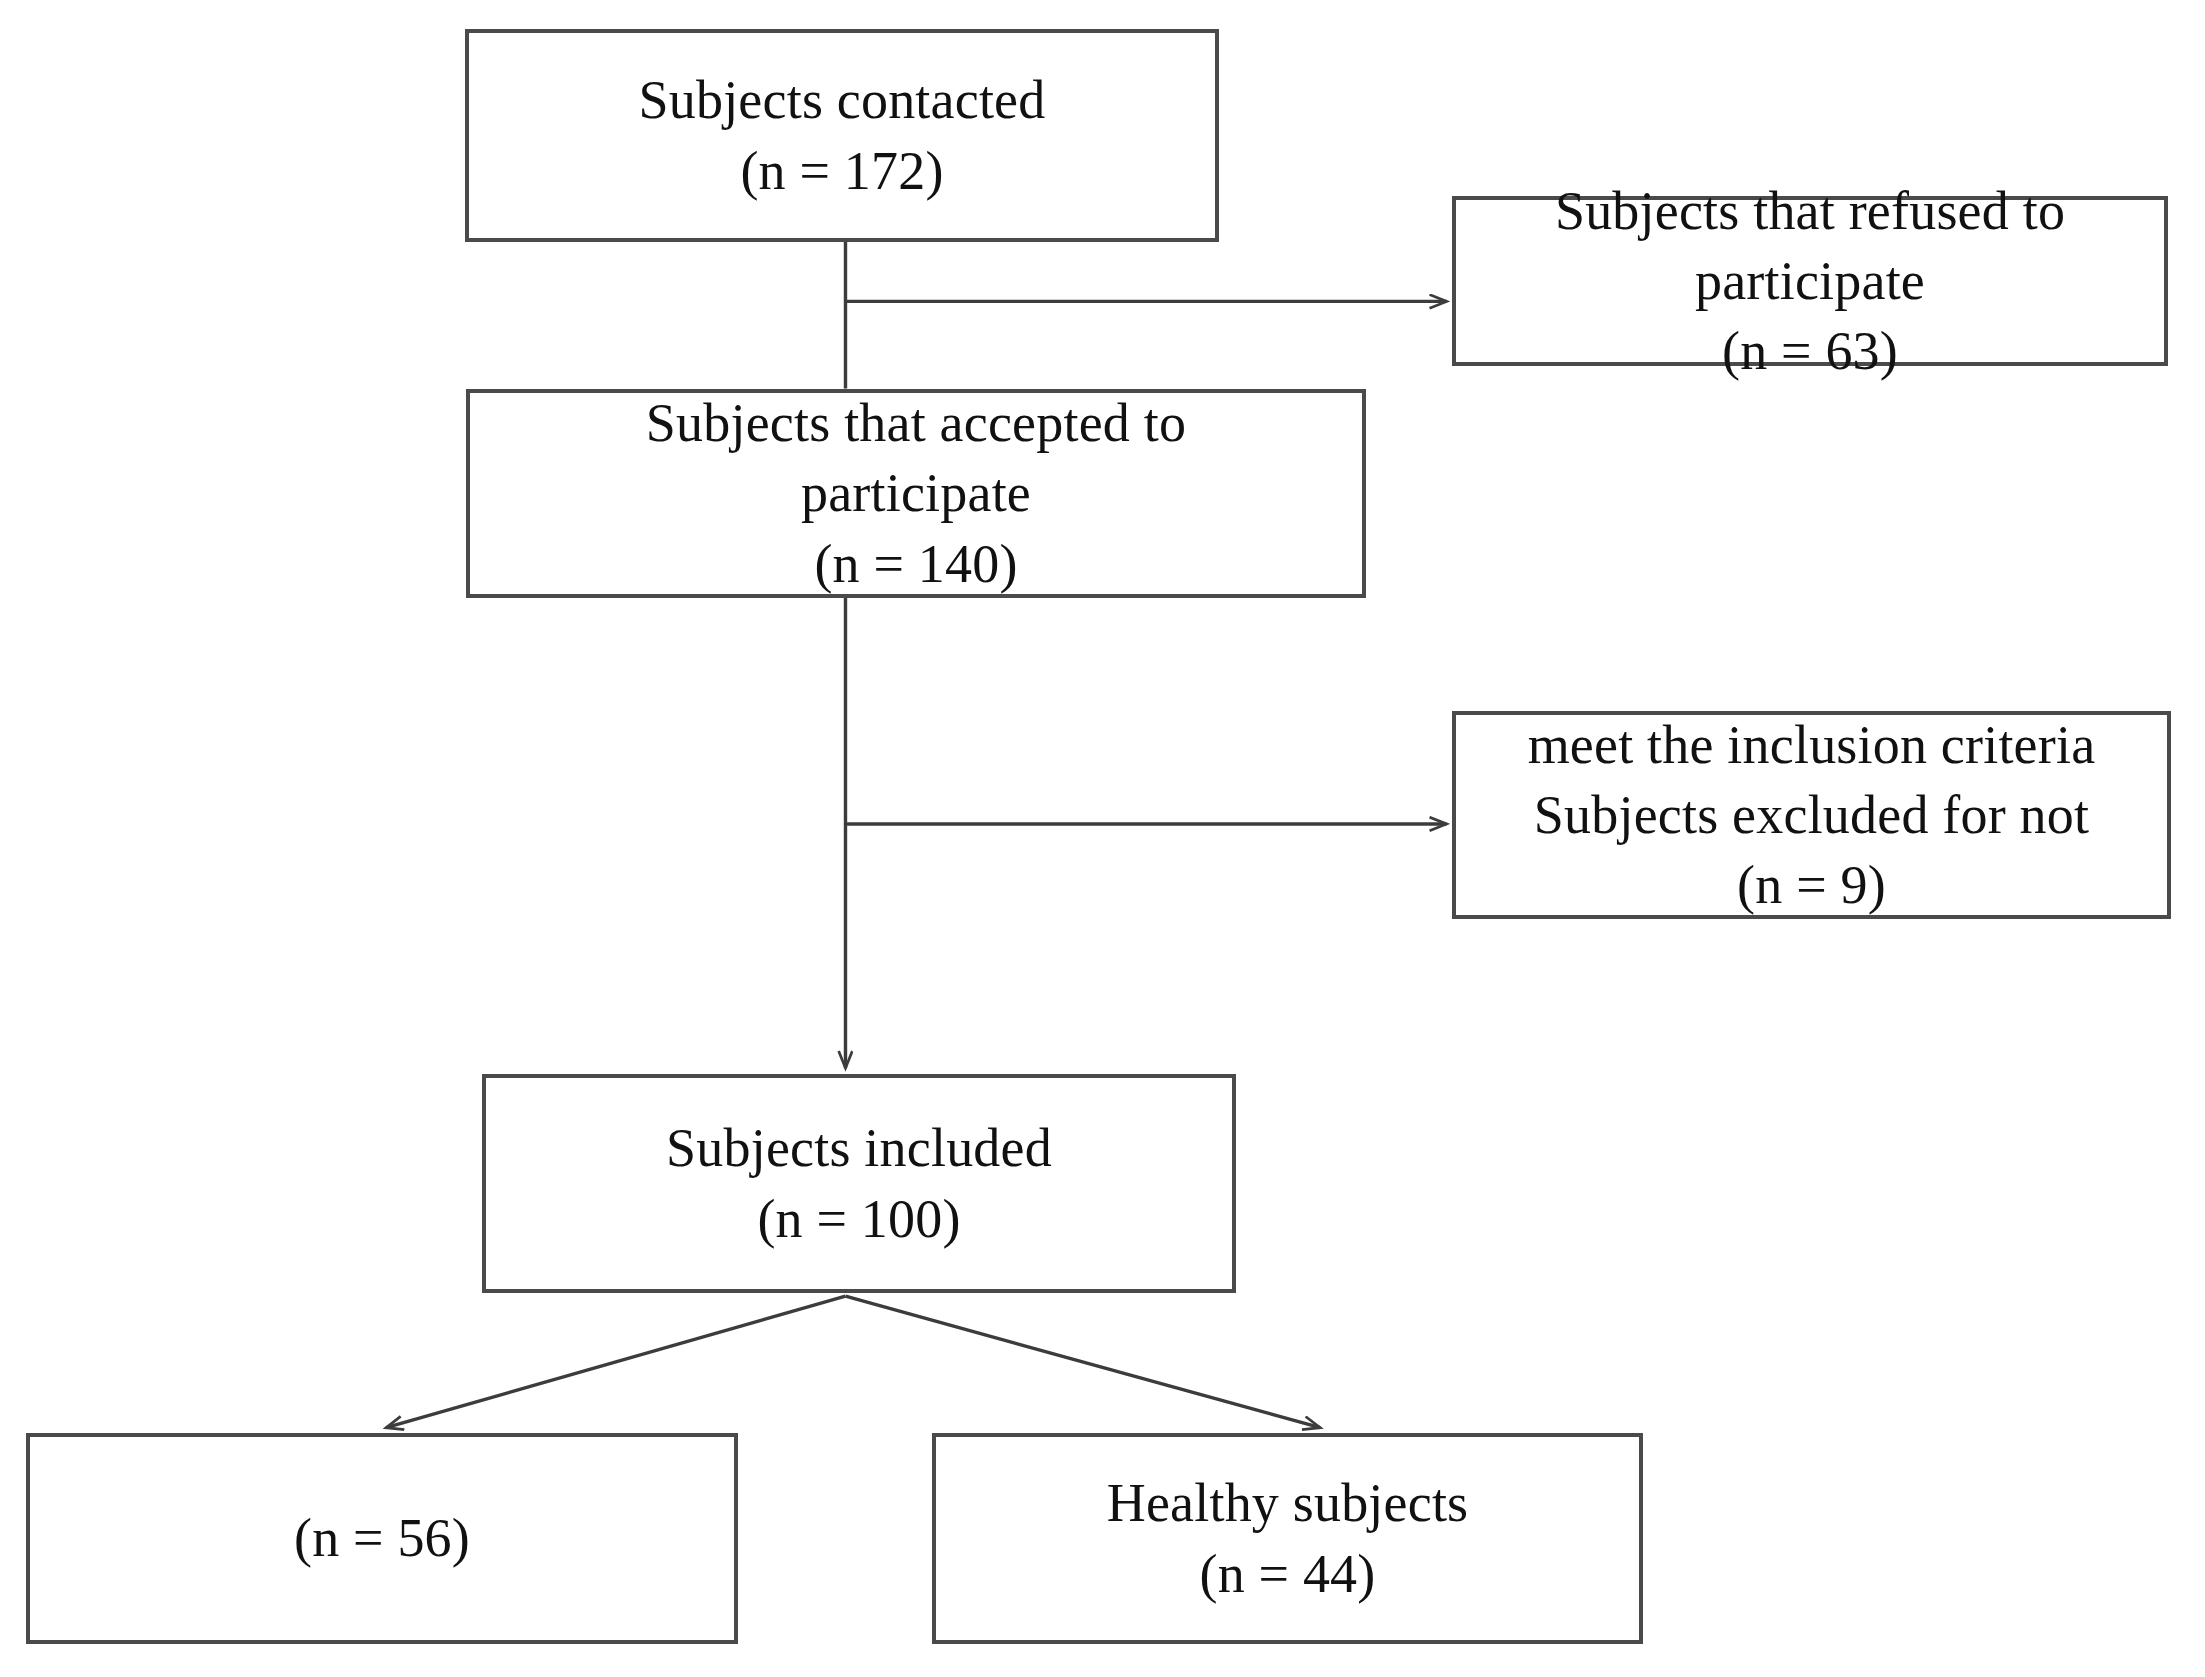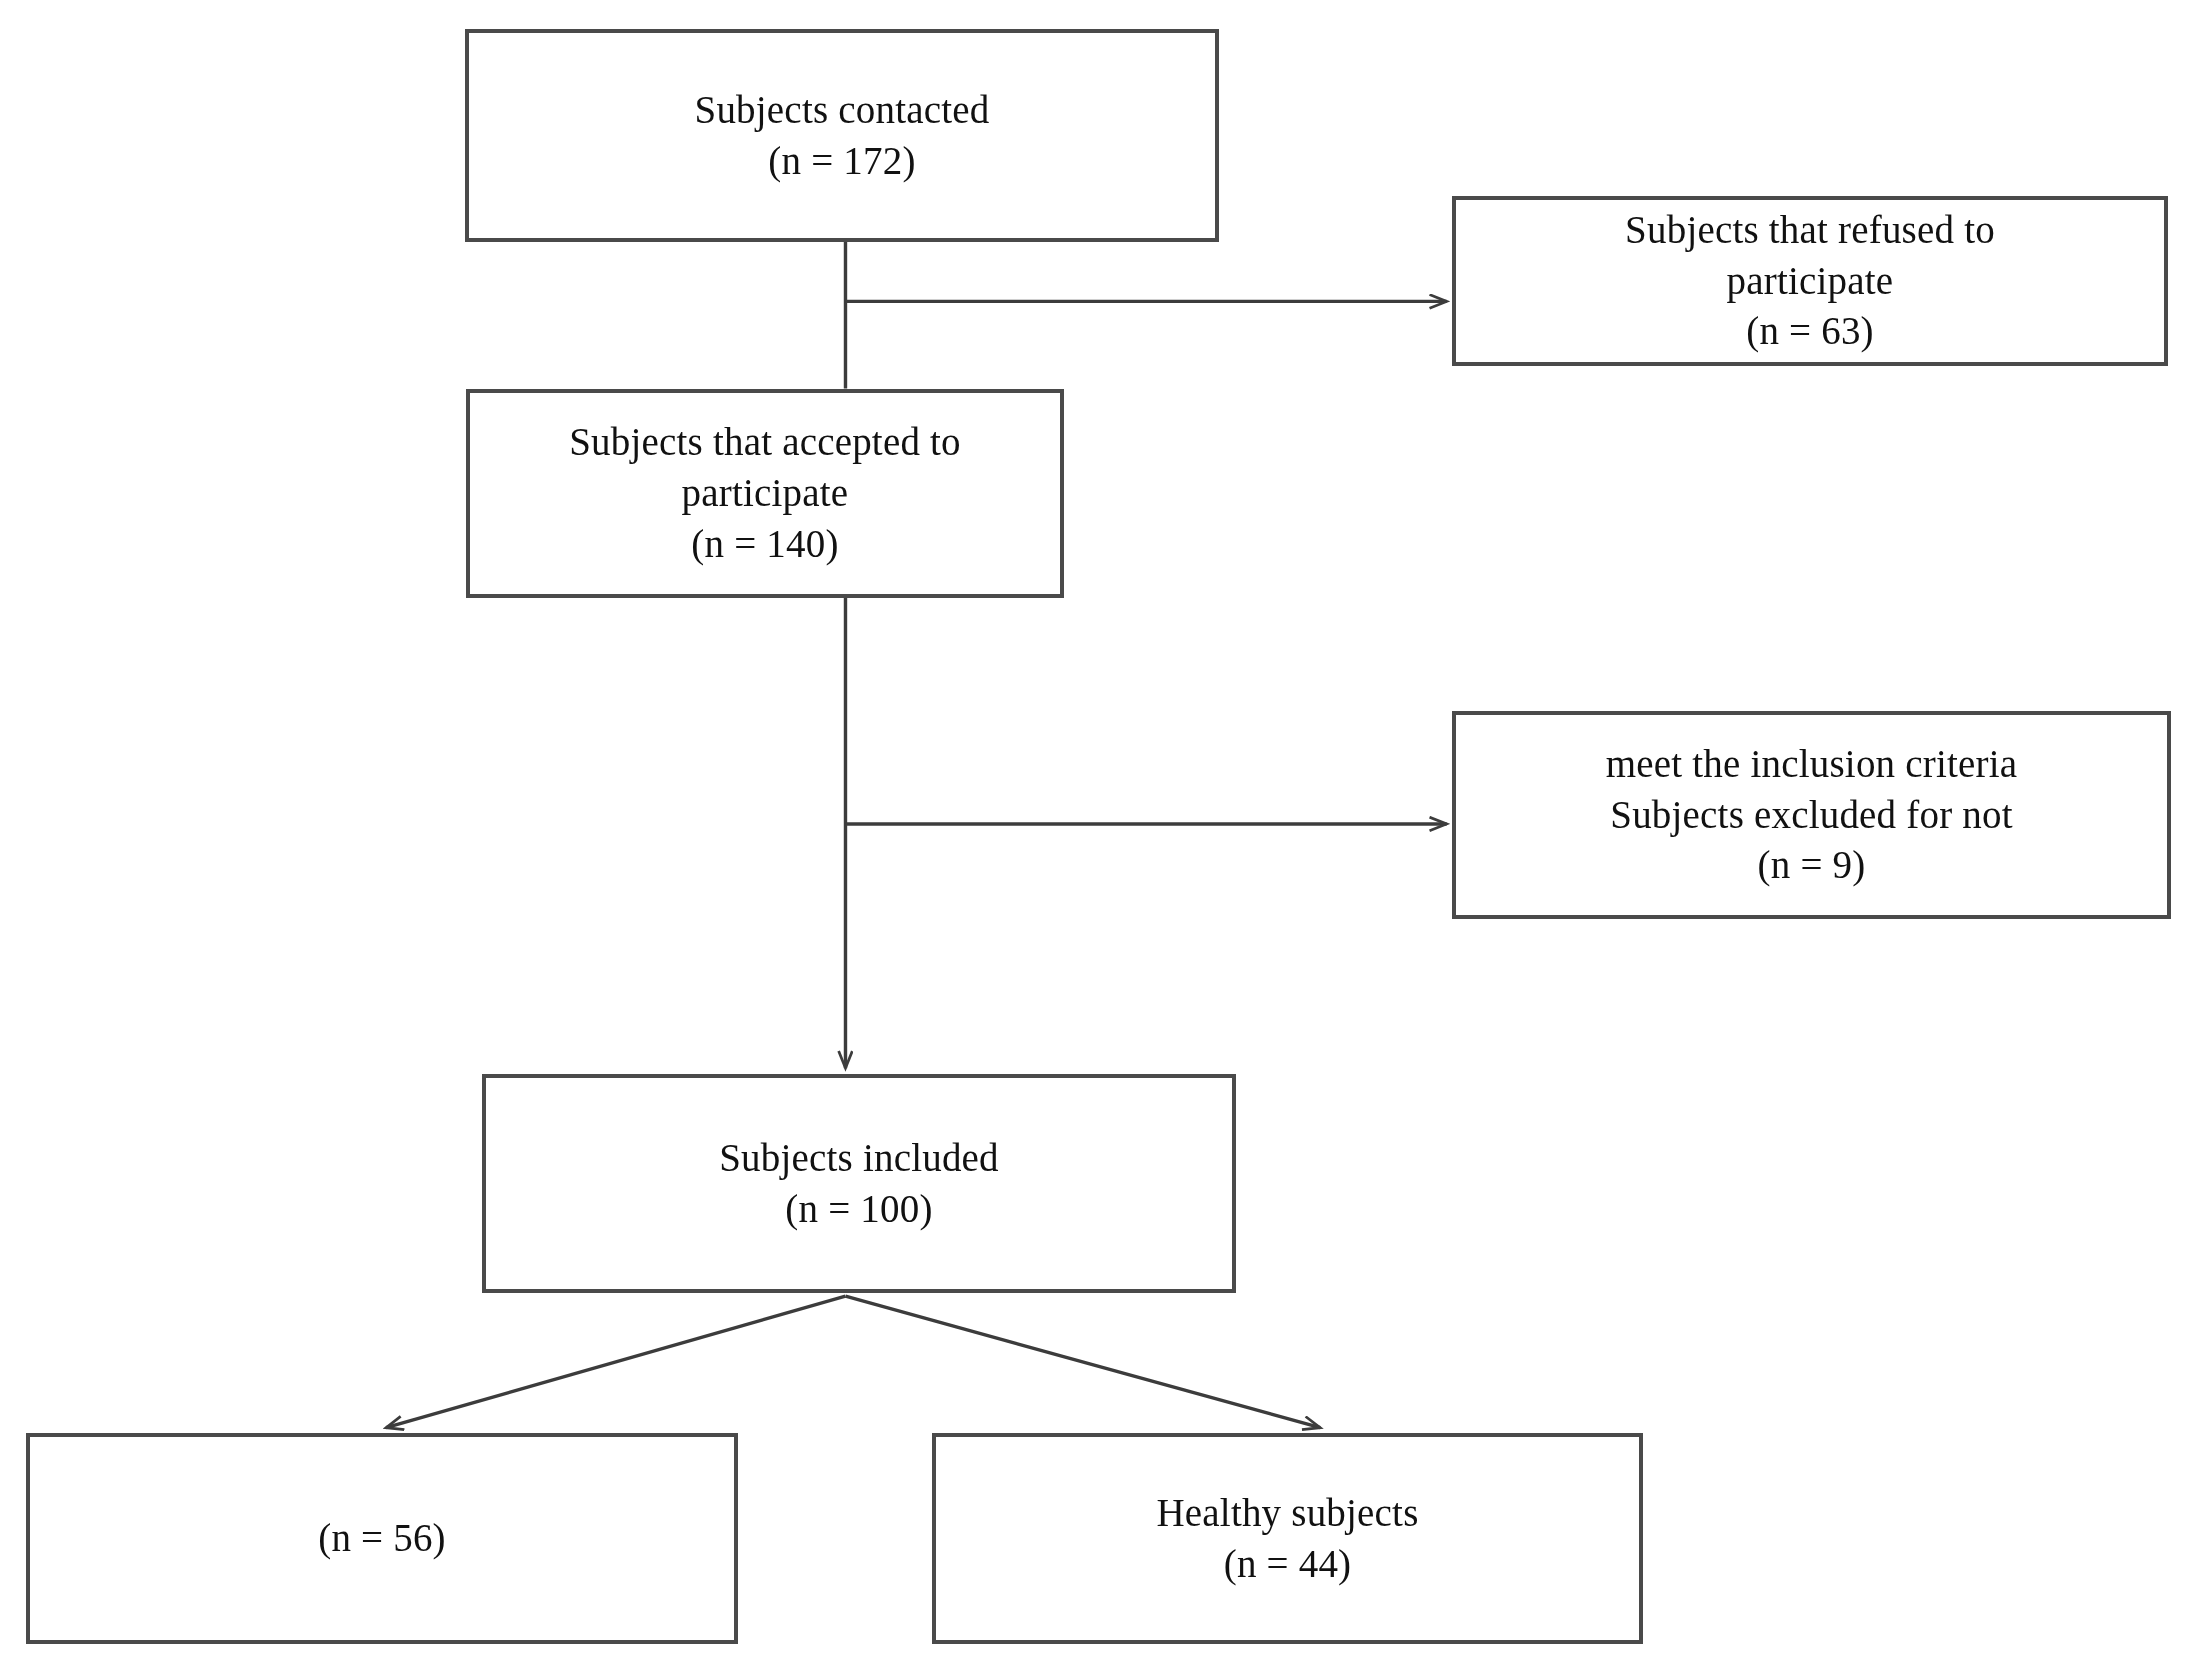--- a/index.html
+++ b/index.html
@@ -20,21 +20,21 @@
     position: absolute;
     box-sizing: border-box;
     border: 4.3px solid #4a4a4a;
     background: #ffffff;
     display: flex;
     flex-direction: column;
     align-items: center;
     justify-content: center;
     text-align: center;
     color: #111111;
-    font-size: 39px;
+    font-size: 54px;
     line-height: 1.30;
     letter-spacing: 0.2px;
   }
   .flow-box .line {
     display: block;
     white-space: nowrap;
   }
   .connectors {
     position: absolute;
     left: 0;
@@ -73,21 +73,21 @@
     <span class="line">Subjects contacted</span>
     <span class="line">(n = 172)</span>
   </div>
 
   <div class="flow-box" style="left:1452px; top:196px; width:716px; height:170px;">
     <span class="line">Subjects that refused to</span>
     <span class="line">participate</span>
     <span class="line">(n = 63)</span>
   </div>
 
-  <div class="flow-box" style="left:466px; top:389px; width:598px; height:209px;">
+  <div class="flow-box" style="left:466px; top:389px; width:900px; height:209px;">
     <span class="line">Subjects that accepted to</span>
     <span class="line">participate</span>
     <span class="line">(n = 140)</span>
   </div>
 
   <div class="flow-box" style="left:1452px; top:711px; width:719px; height:208px;">
     <span class="line">meet the inclusion  criteria</span>
     <span class="line">Subjects excluded for not</span>
     <span class="line">(n = 9)</span>
   </div>

